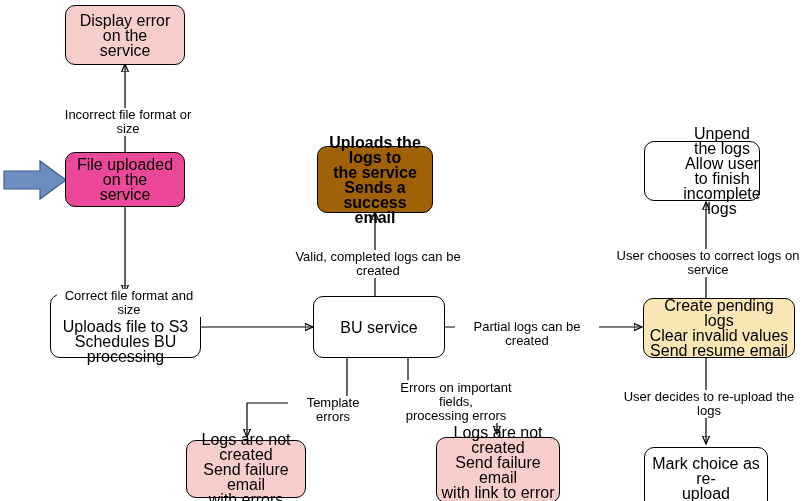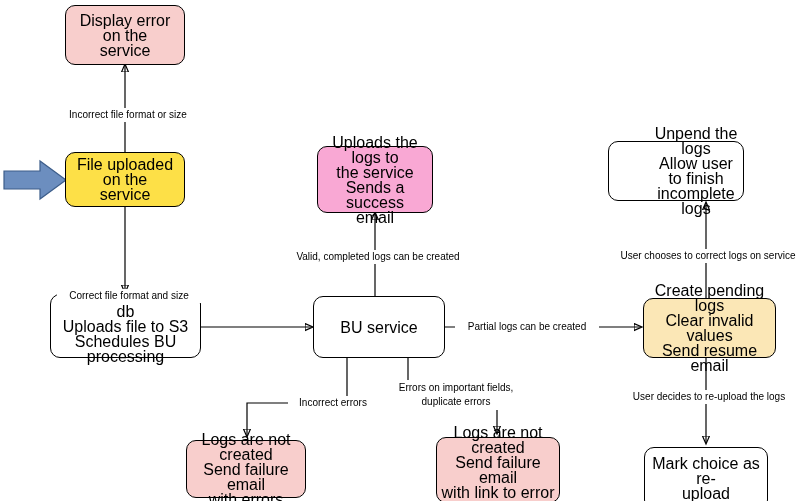--- a/index.html
+++ b/index.html
@@ -28,28 +28,28 @@
     justify-content: center;
     text-align: center;
     font-size: 16px;
     line-height: 15px;
     color: #000000;
     padding: 2px 4px;
     white-space: pre-line;
     background: #ffffff;
   }
   .node.pink   { background: #f8cecc; }
-  .node.blue   { background: #fde047; }
-  .node.green  { background: #f9a8d4; }
+  .node.blue   { background: #ec4899; }
+  .node.green  { background: #a16207; font-weight: bold; }
   .node.yellow { background: #fbe7b6; }
   .node.white  { background: #ffffff; }
 
   .edge-label {
     position: absolute;
-    font-size: 10px;
+    font-size: 13px;
     line-height: 14px;
     color: #000000;
     text-align: center;
     white-space: pre-line;
     background: #ffffff;
     padding: 0 2px;
   }
   svg.edges {
     position: absolute;
     left: 0;
@@ -113,25 +113,25 @@
 Uploads file to S3
 Schedules BU processing</div>
 
   <div class="node green" style="left:317px; top:146px; width:116px; height:67px;">Uploads the logs to
 the service
 Sends a success
 email</div>
 
   <div class="node white" style="left:313px; top:296px; width:132px; height:62px;">BU service</div>
 
-  <div class="node white" style="left:608px; top:141px; width:136px; height:60px;padding-left:44px;">Unpend the logs
+  <div class="node white" style="left:644px; top:141px; width:116px; height:60px;padding-left:44px;">Unpend the logs
 Allow user to finish
 incomplete logs</div>
 
-  <div class="node yellow" style="left:643px; top:298px; width:133px; height:60px;">Create pending logs
+  <div class="node yellow" style="left:643px; top:298px; width:152px; height:60px;">Create pending logs
 Clear invalid values
 Send resume email</div>
 
   <div class="node pink" style="left:186px; top:440px; width:120px; height:58px;">Logs are not created
 Send failure email
 with errors</div>
 
   <div class="node pink" style="left:436px; top:437px; width:124px; height:66px;">Logs are not created
 Send failure email
 with link to error
@@ -143,20 +143,20 @@
   <div class="edge-label" style="left:55px; top:108px; width:142px;">Incorrect file format or size</div>
 
   <div class="edge-label" style="left:57px; top:253px; width:140px;margin-top:36px;">Correct file format and size</div>
 
   <div class="edge-label" style="left:455px; top:320px; width:140px;">Partial logs can be created</div>
 
   <div class="edge-label" style="left:283px; top:250px; width:186px;">Valid, completed logs can be created</div>
 
   <div class="edge-label" style="left:608px; top:249px; width:196px;">User chooses to correct logs on service</div>
 
-  <div class="edge-label" style="left:288px; top:396px; width:86px;">Incorrect errors</div>
+  <div class="edge-label" style="left:288px; top:396px; width:86px;">Template errors</div>
 
   <div class="edge-label" style="left:392px; top:381px; width:124px;">Errors on important fields,
-duplicate errors</div>
+processing errors</div>
 
   <div class="edge-label" style="left:612px; top:390px; width:190px;">User decides to re-upload the logs</div>
 
 </div>
 
 </body></html>

